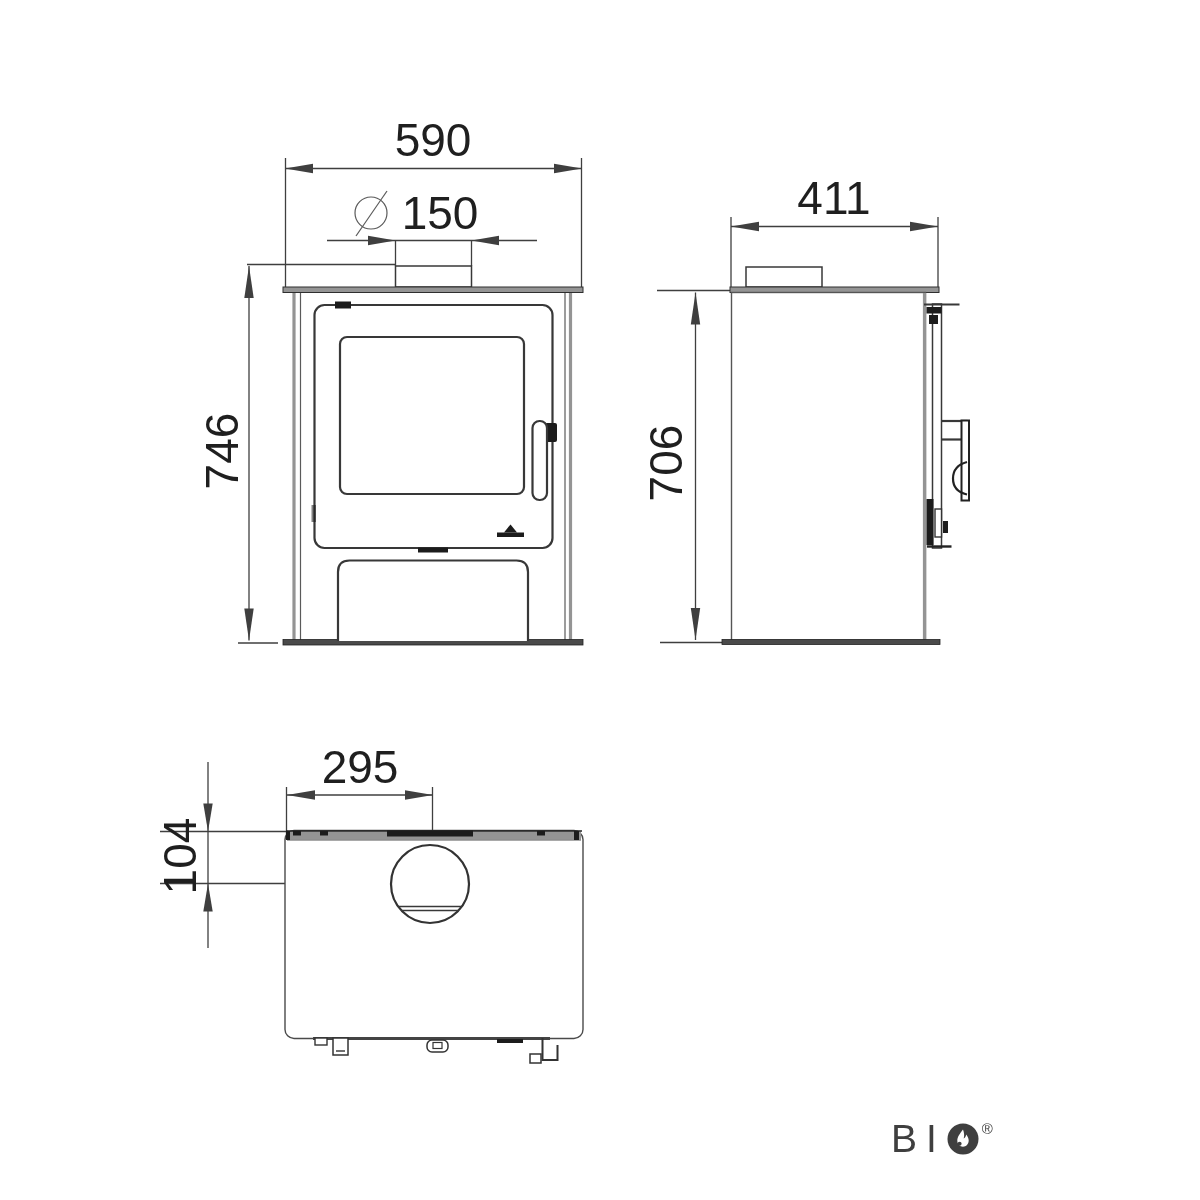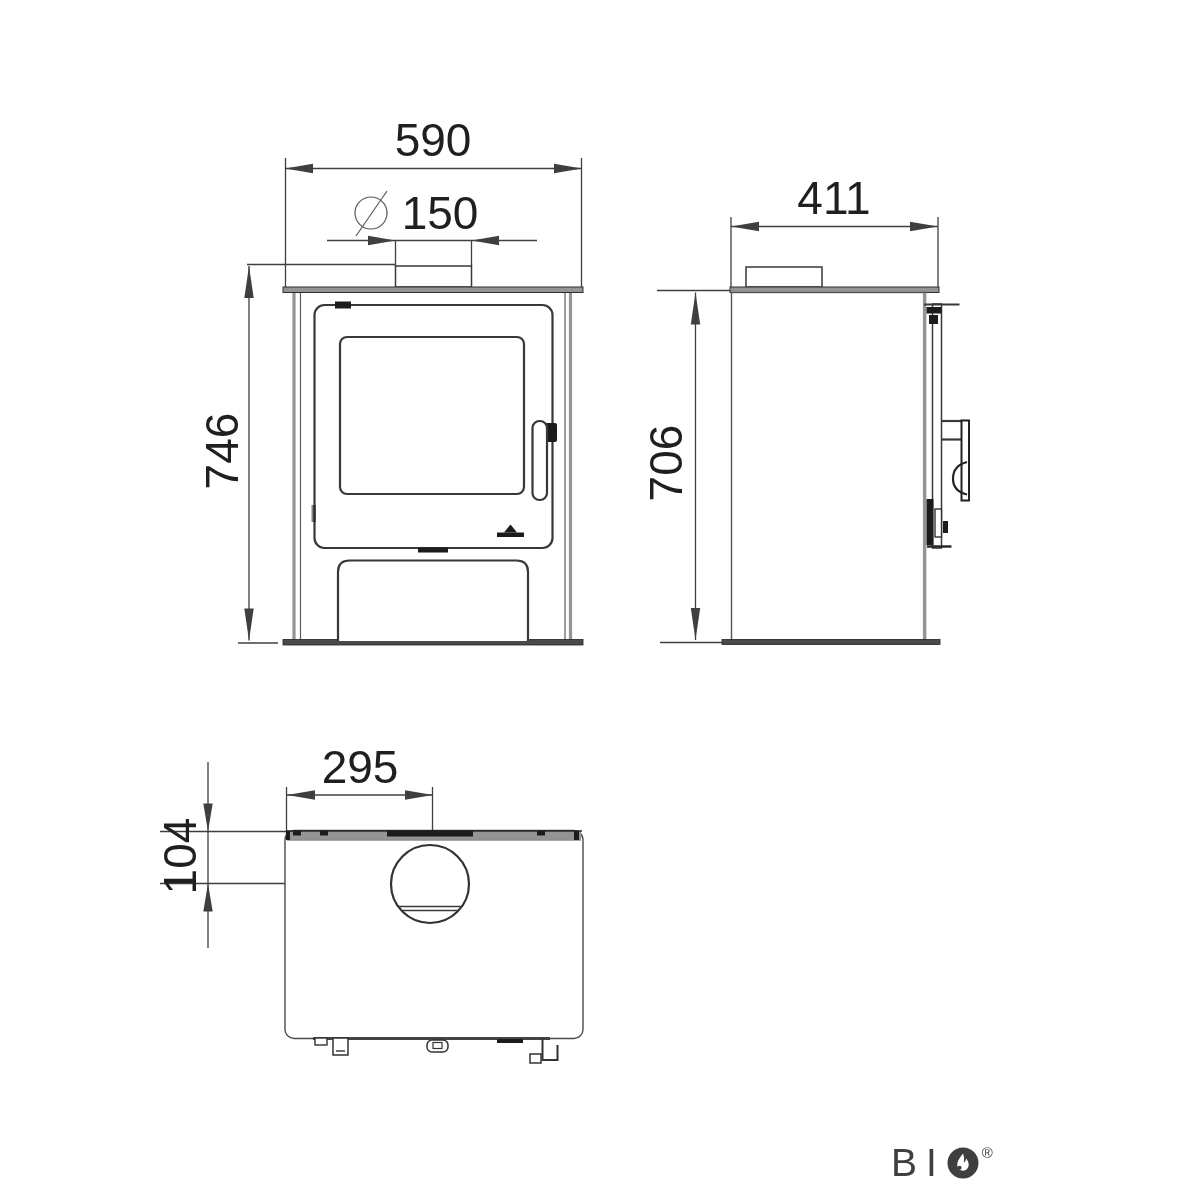--- a/index.html
+++ b/index.html
@@ -10,21 +10,21 @@
   .ln2  {stroke:var(--edge);stroke-width:2.2;fill:none;}
   .ln15 {stroke:var(--edge);stroke-width:1.5;fill:none;}
   .thin {stroke:#5a5a5a;stroke-width:1.2;fill:none;}
   .gray {stroke:var(--plate);stroke-width:3.2;fill:none;}
   .arrow{fill:var(--line);stroke:none;}
   .darkf{fill:var(--dark);stroke:none;}
   .white{fill:#ffffff;}
   .dimtext{font-size:46px;fill:var(--text);text-anchor:middle;}
   .platebar{fill:var(--plate);stroke:#2e2e2e;stroke-width:1;}
   .basebar{fill:#4a4a4a;stroke:#222;stroke-width:0.8;}
-  .brand{position:absolute;left:891px;top:1140px;height:46px;display:flex;align-items:center;
+  .brand{position:absolute;left:891px;top:1116px;height:46px;display:flex;align-items:center;
          color:var(--brand);font-weight:100;font-size:39px;letter-spacing:9px;}
   .brand .o-icon{width:32px;height:32px;margin:0 7px 0 1px;flex:none;}
   .brand .reg{font-size:15px;letter-spacing:0;position:relative;top:-11px;left:-4px;font-weight:400;}
 </style>
 </head>
 <body>
 
 <div class="canvas">
 <svg width="1200" height="1200" viewBox="0 0 1200 1200">
 

